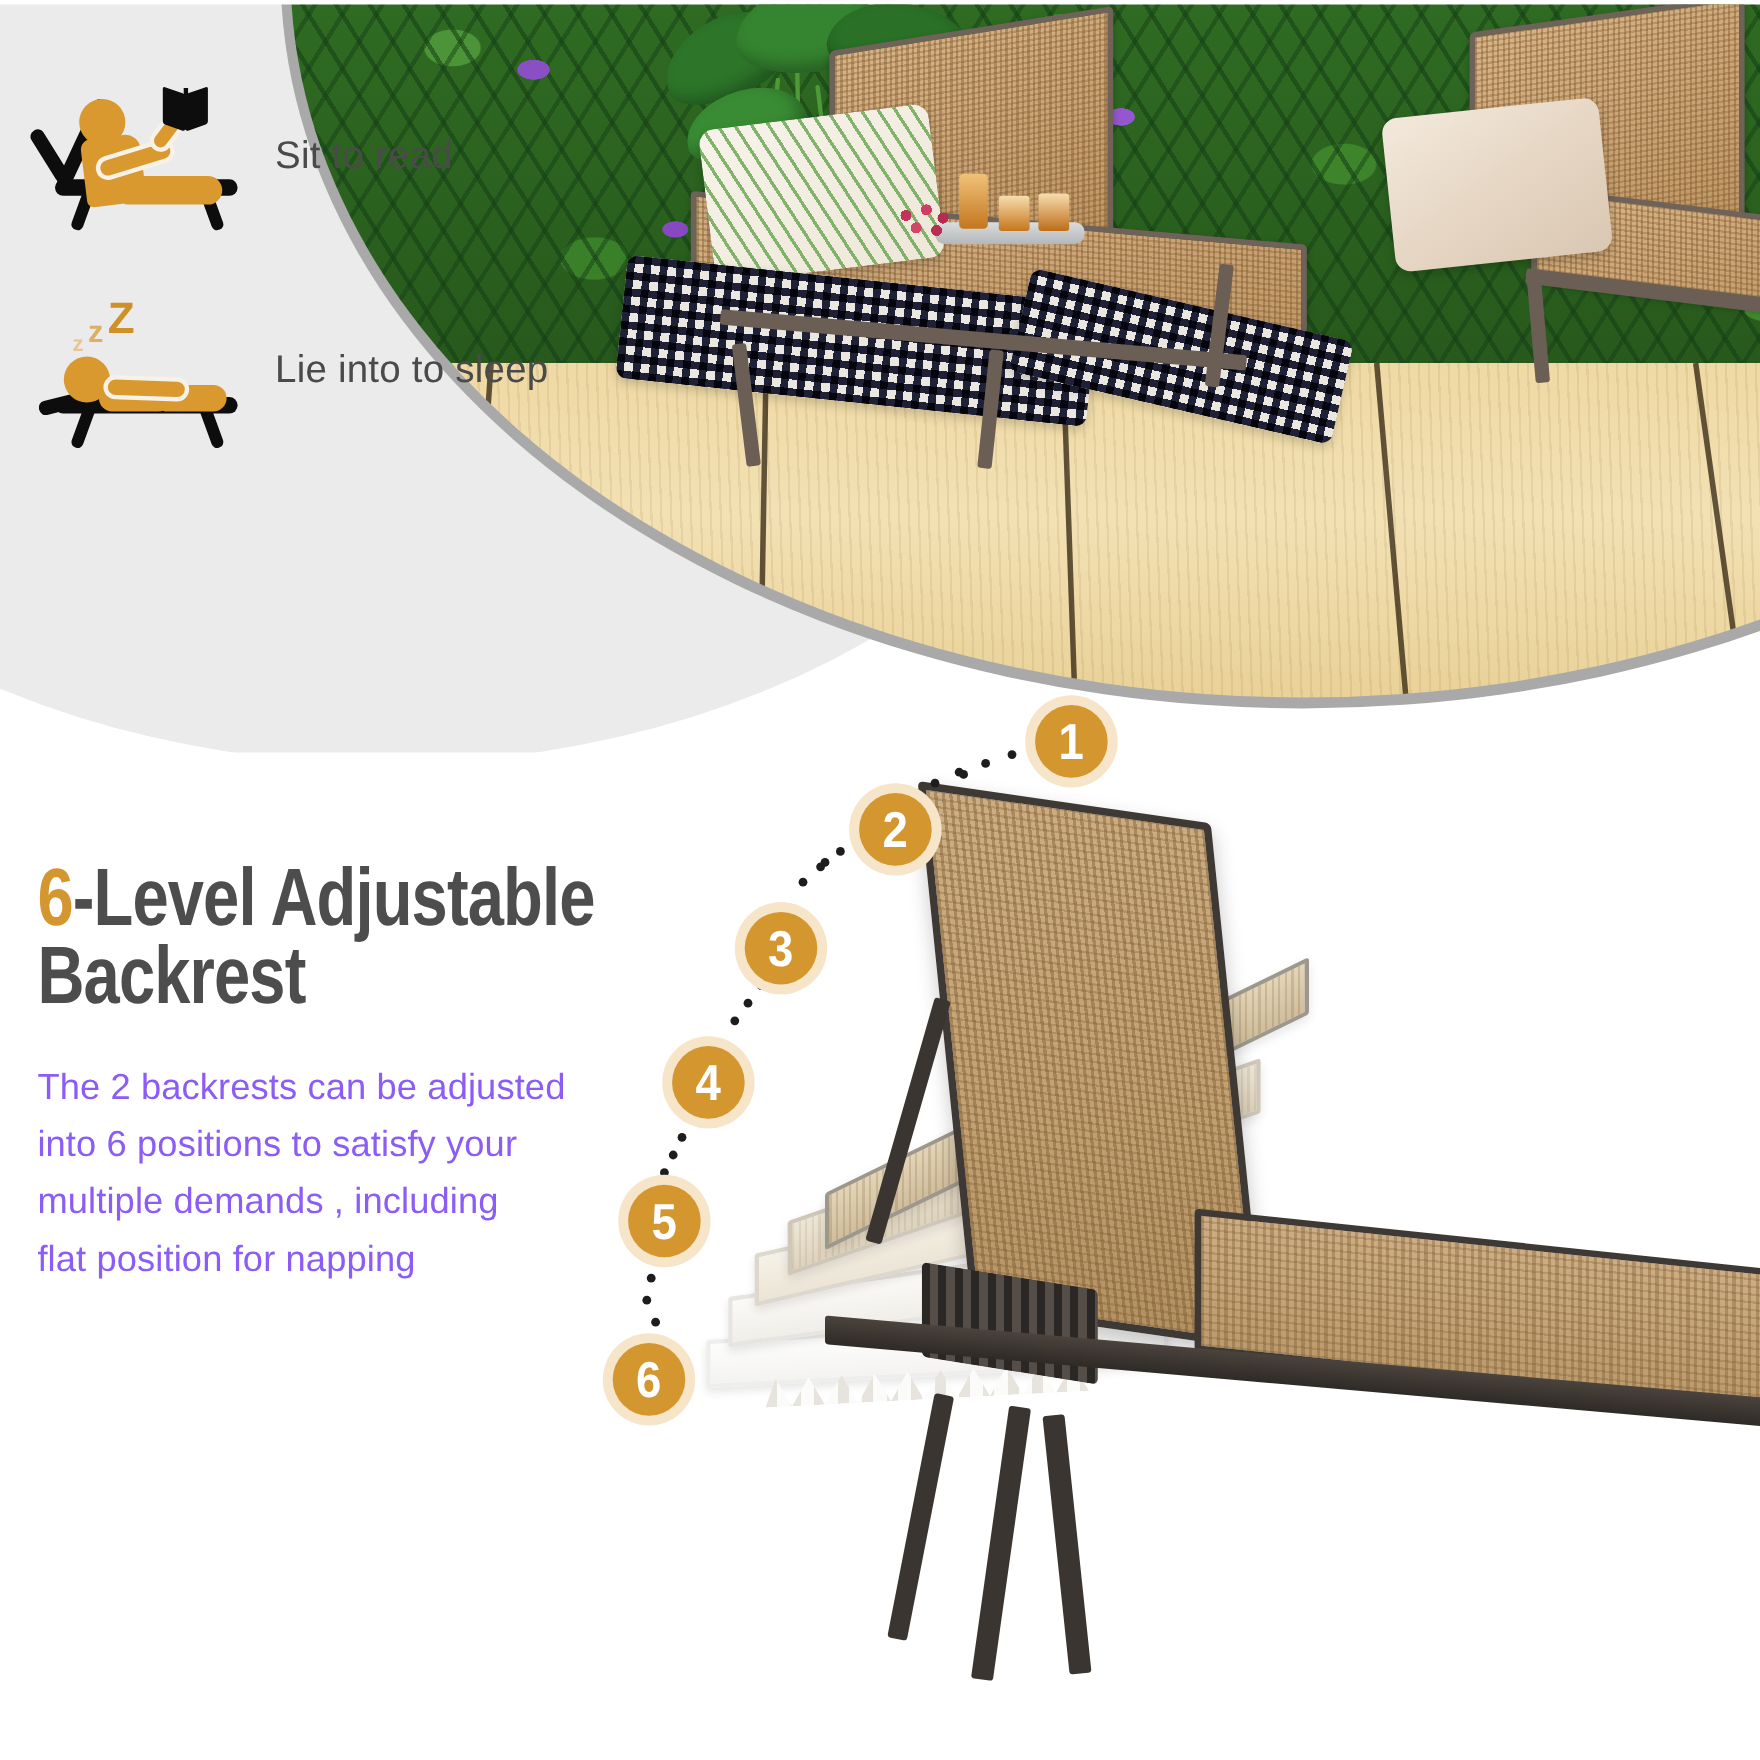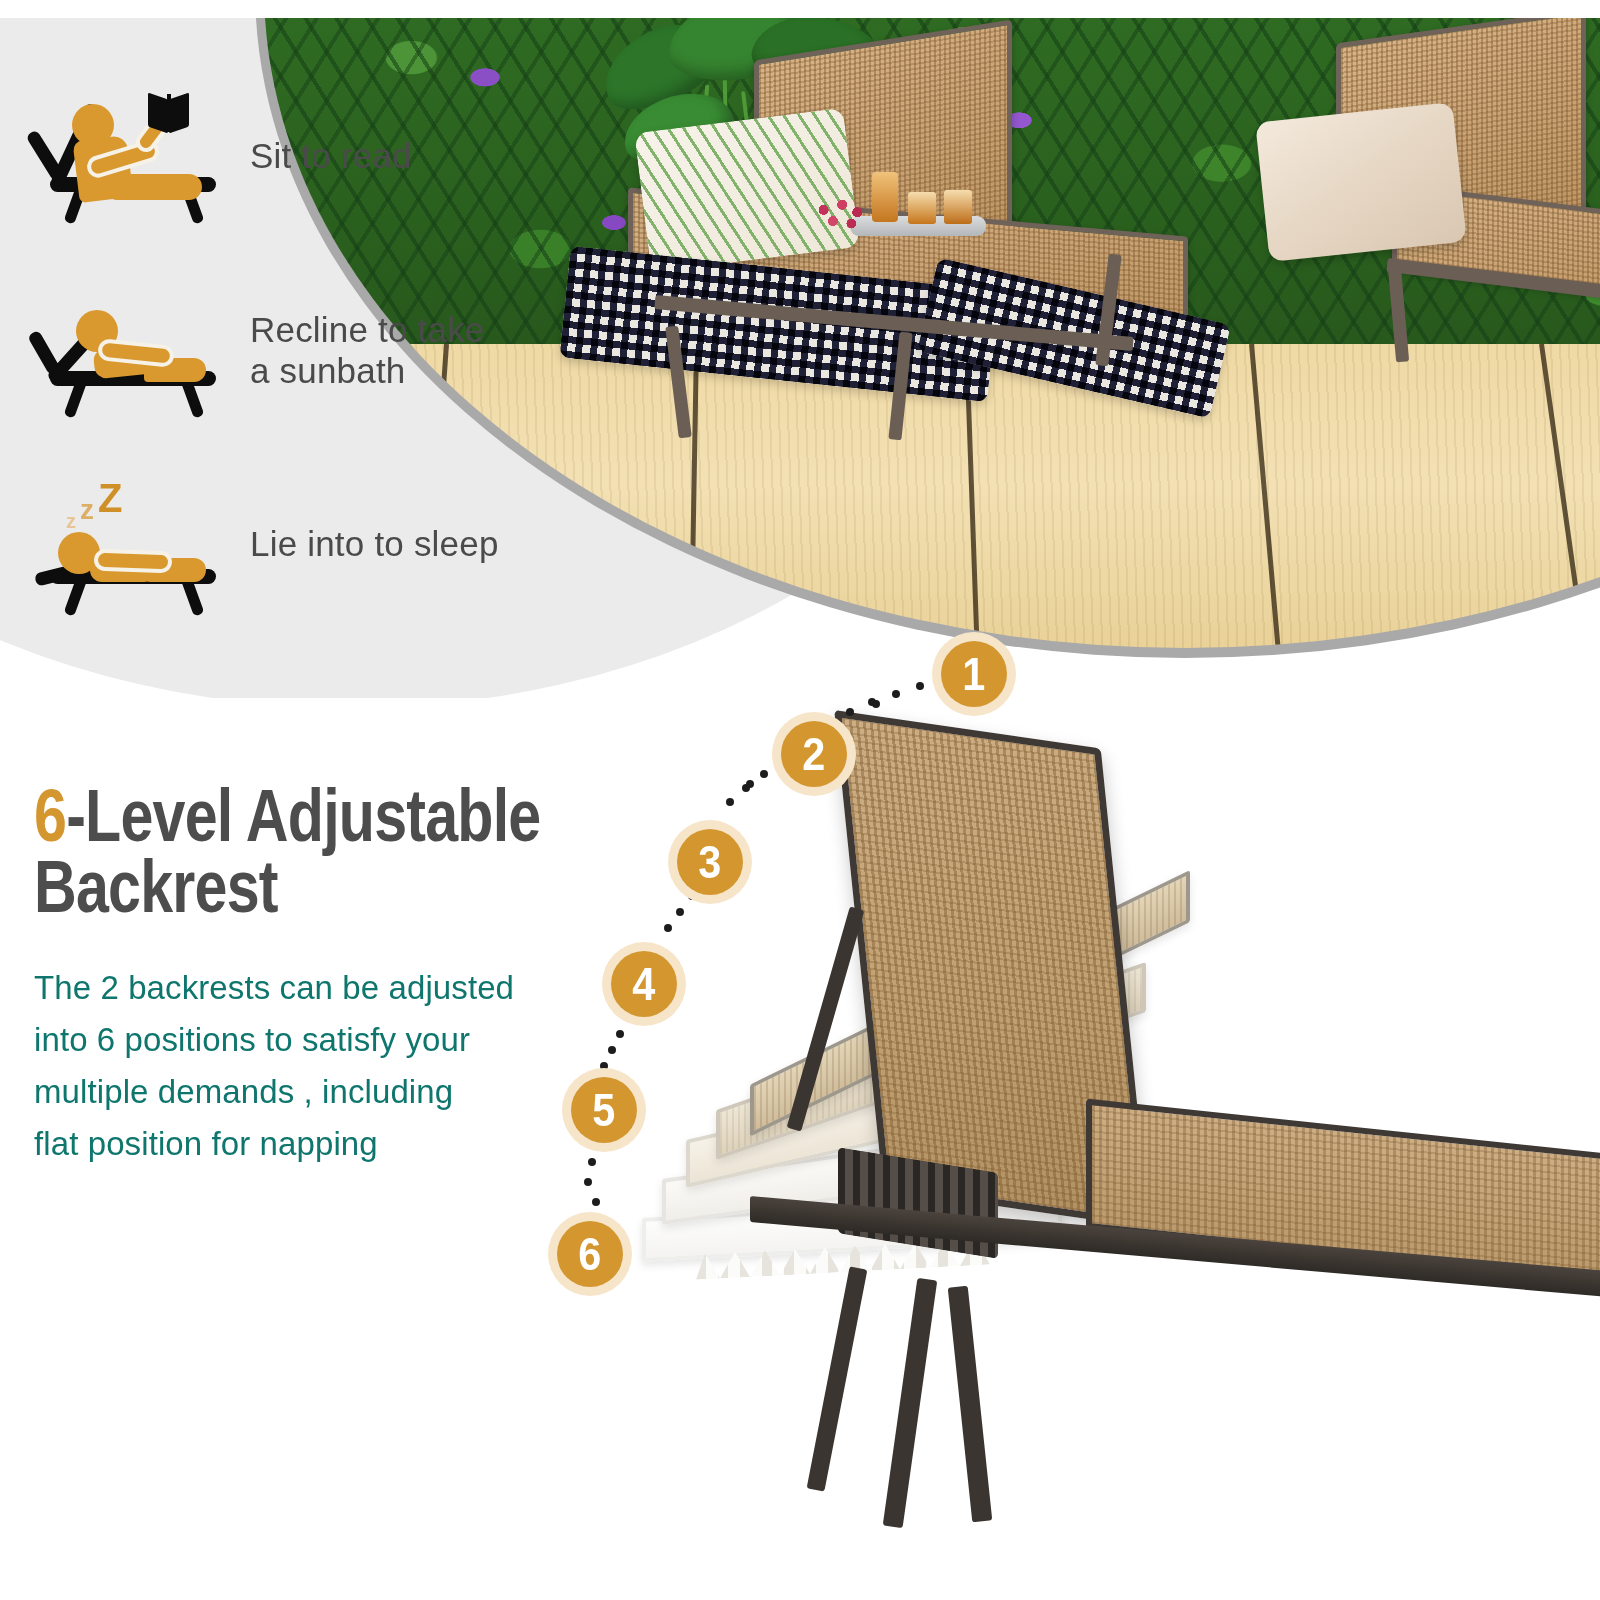--- a/index.html
+++ b/index.html
@@ -2,21 +2,21 @@
 <html><head>
 <meta charset="utf-8">
 <style>
   * { margin:0; padding:0; box-sizing:border-box; }
   html,body { width:1600px; height:1600px; background:#ffffff;
               font-family:"Liberation Sans", sans-serif; overflow:hidden; }
 
   #stage { position:relative; width:1600px; height:1600px; background:#fff; }
 
   
-  .top-zone { position:absolute; left:0; top:18px; width:1600px; height:680px;
+  .top-zone { position:absolute; left:0; top:4px; width:1600px; height:680px;
               overflow:hidden; }
 
   
   .grey-panel { position:absolute; left:-380px; top:-420px;
                 width:1460px; height:1110px; border-radius:50%;
                 background:#ebebeb; }
 
   
   .photo-ring { position:absolute; left:255px; top:-700px;
                 width:1860px; height:1340px; border-radius:50%;
@@ -114,21 +114,21 @@
   .pg-z     { position:absolute; font-weight:700; color:#d4962f;
               font-family:"Liberation Sans", sans-serif; }
 
   
   .headline { position:absolute; left:34px; top:780px; width:700px; z-index:6; }
   .h-title { font-size:74px; line-height:.96; font-weight:700; color:#4d4d4d;
              font-family:"Liberation Sans Narrow","Liberation Sans", sans-serif;
              transform:scaleX(.80); transform-origin:left center;
              letter-spacing:-1px; white-space:pre-line; }
   .h-accent { color:#d4962f; }
-  .h-body { margin-top:40px; font-size:33px; line-height:1.58; color:#0f766e;
+  .h-body { margin-top:40px; font-size:33px; line-height:1.58; color:#8b5cf6;
             white-space:pre-line; letter-spacing:.1px; }
 
   
   .badge { position:absolute; width:84px; height:84px; border-radius:50%;
            background:#f6e5c9; display:flex; align-items:center;
            justify-content:center; z-index:8; }
   .badge::before { content:""; position:absolute; left:9px; top:9px;
                    width:66px; height:66px; border-radius:50%;
                    background:#d4962f; }
   .badge span { position:relative; z-index:2; color:#ffffff;
@@ -254,35 +254,20 @@
 
           <div style="position:absolute; left:112px; top:6px; width:20px; height:34px;
                       background:#0d0d0d; transform:skewY(19deg); border-radius:2px;"></div>
           <div style="position:absolute; left:133px;top:6px; width:20px; height:34px;
                       background:#0d0d0d; transform:skewY(-19deg); border-radius:2px;"></div>
           <div style="position:absolute; left:131px;top:4px; width:4px; height:38px; background:#0d0d0d;"></div>
         </div>
         <div class="feat-label">Sit to read</div>
       </div>
 
-      <div class="feature">
-        <div class="feat-ico">
-          <div class="pg-bed"></div>
-          <div class="pg-leg-l"></div>
-          <div class="pg-leg-r"></div>
-          <div class="pg-back" style="left:10px; bottom:40px; width:13px; height:76px; transform:rotate(42deg); transform-origin:bottom left;"></div>
-          <div class="pg-back" style="left:14px; bottom:40px; width:13px; height:46px; transform:rotate(-30deg); transform-origin:bottom left;"></div>
-          <div class="pg-head" style="left:40px; top:26px; width:42px; height:42px;"></div>
-          <div class="pg-body" style="left:58px; top:62px; width:66px; height:30px; border-radius:12px; transform:rotate(-6deg);"></div>
-          <div class="pg-body" style="left:108px;top:74px; width:62px; height:24px; border-radius:4px 12px 12px 4px;"></div>
-          <div class="pg-arm" style="left:62px; top:58px; width:76px; height:22px; transform:rotate(6deg);"></div>
-        </div>
-        <div class="feat-label">Recline to take
-a sunbath</div>
-      </div>
 
       <div class="feature">
         <div class="feat-ico">
           <div class="pg-bed" style="bottom:26px;"></div>
           <div class="pg-leg-l" style="bottom:-6px;"></div>
           <div class="pg-leg-r" style="bottom:-6px;"></div>
           <div class="pg-back" style="left:-2px; bottom:36px; width:13px; height:44px; transform:rotate(76deg); transform-origin:bottom left;"></div>
           <div class="pg-head" style="left:22px; top:54px; width:42px; height:42px;"></div>
           <div class="pg-body" style="left:54px; top:78px; width:66px; height:26px; border-radius:12px;"></div>
           <div class="pg-body" style="left:110px;top:80px; width:60px; height:24px; border-radius:4px 12px 12px 4px;"></div>

